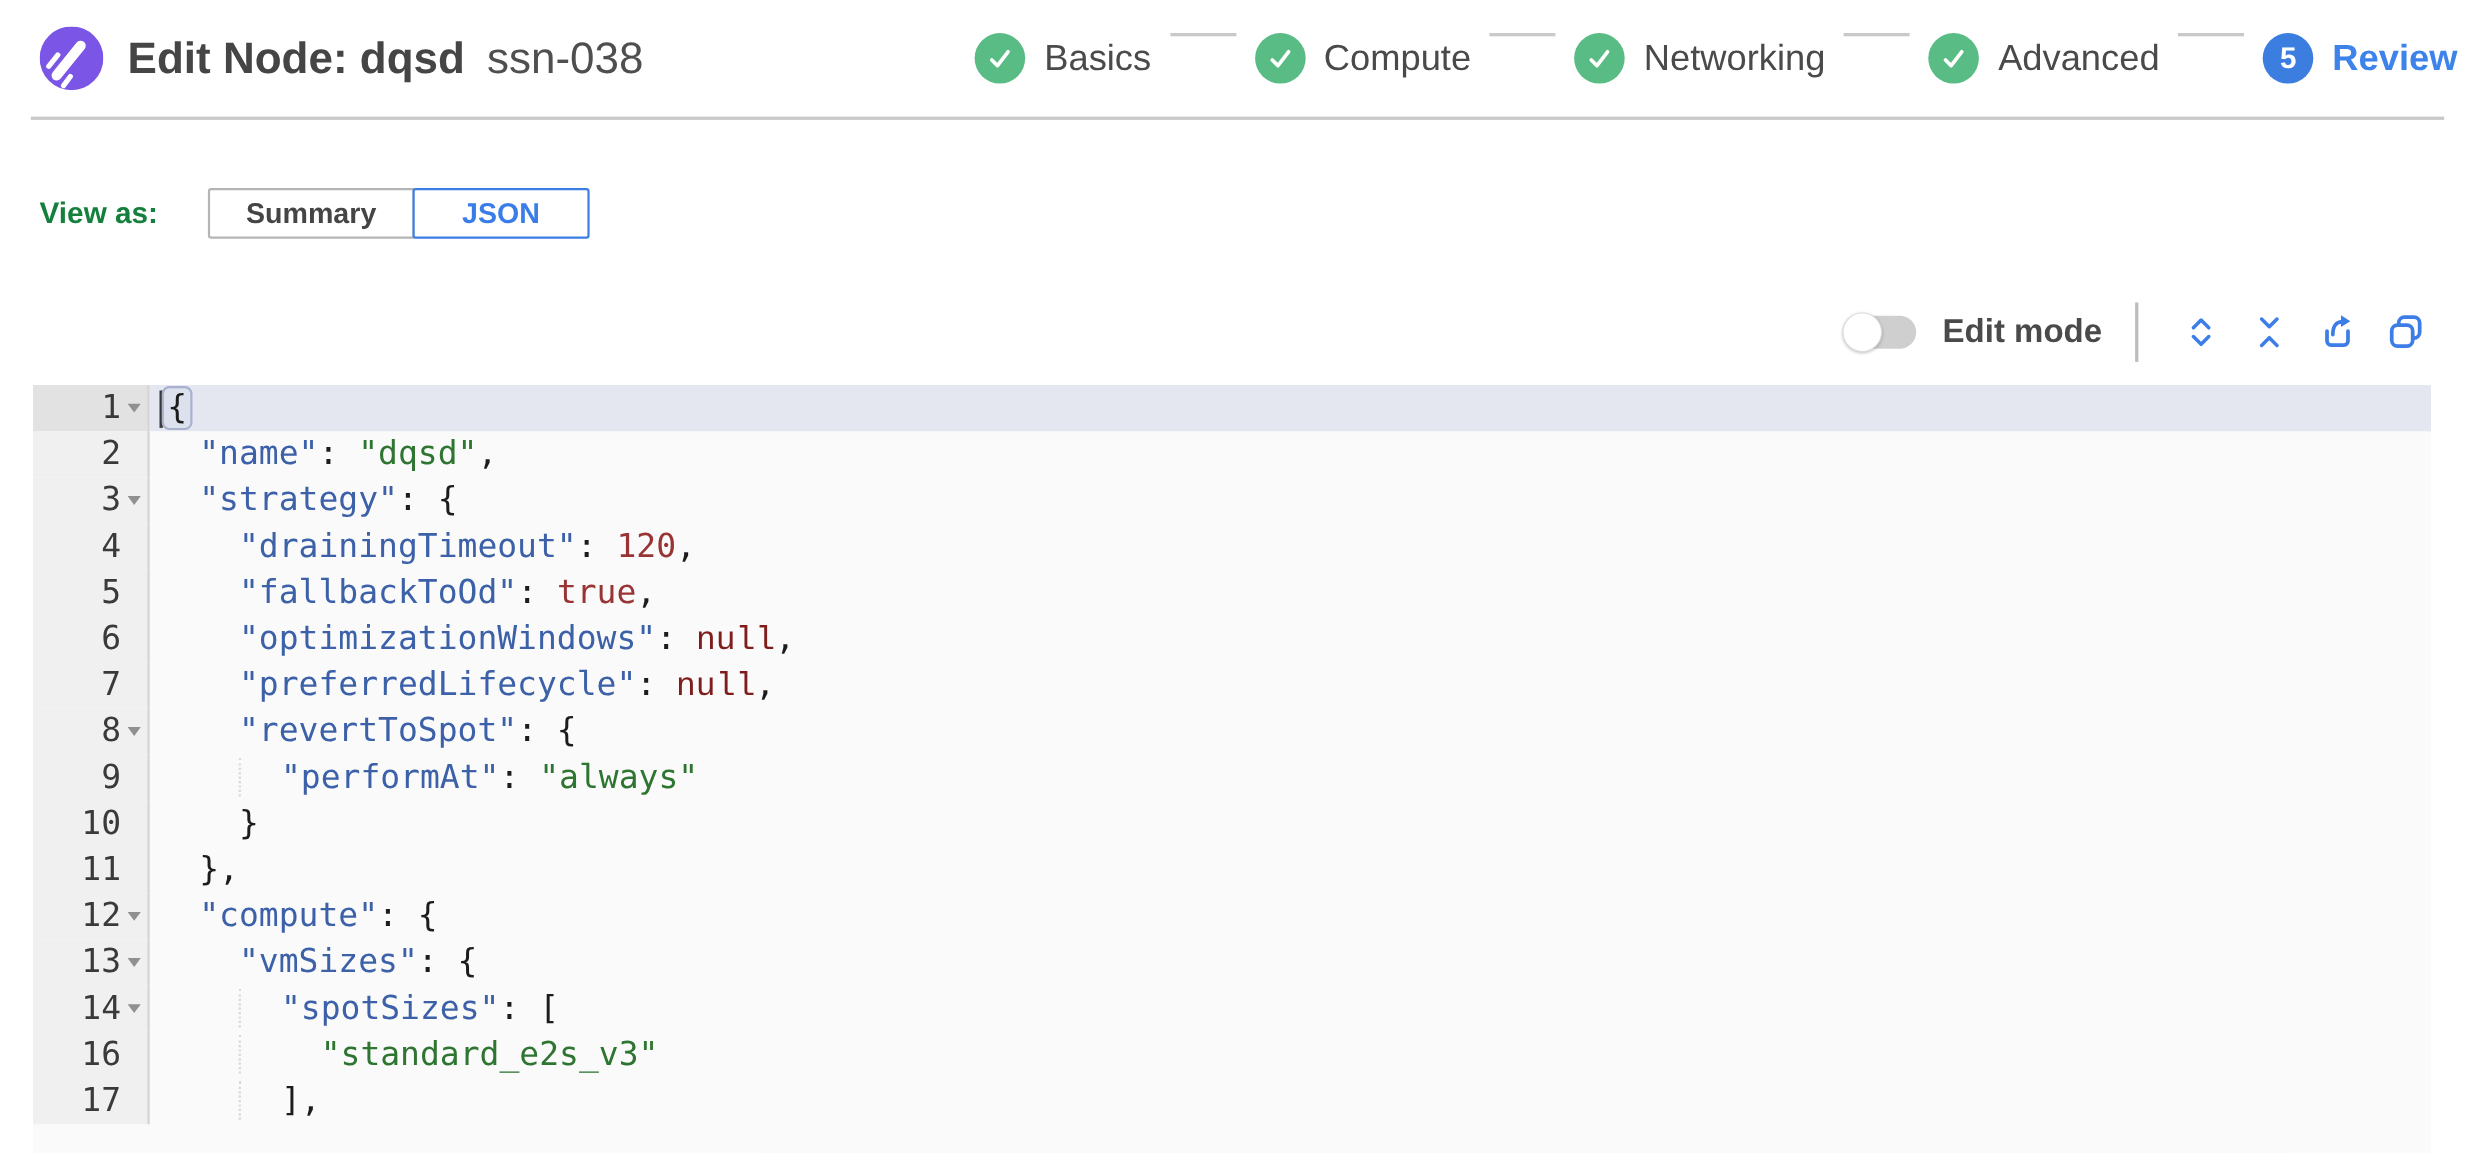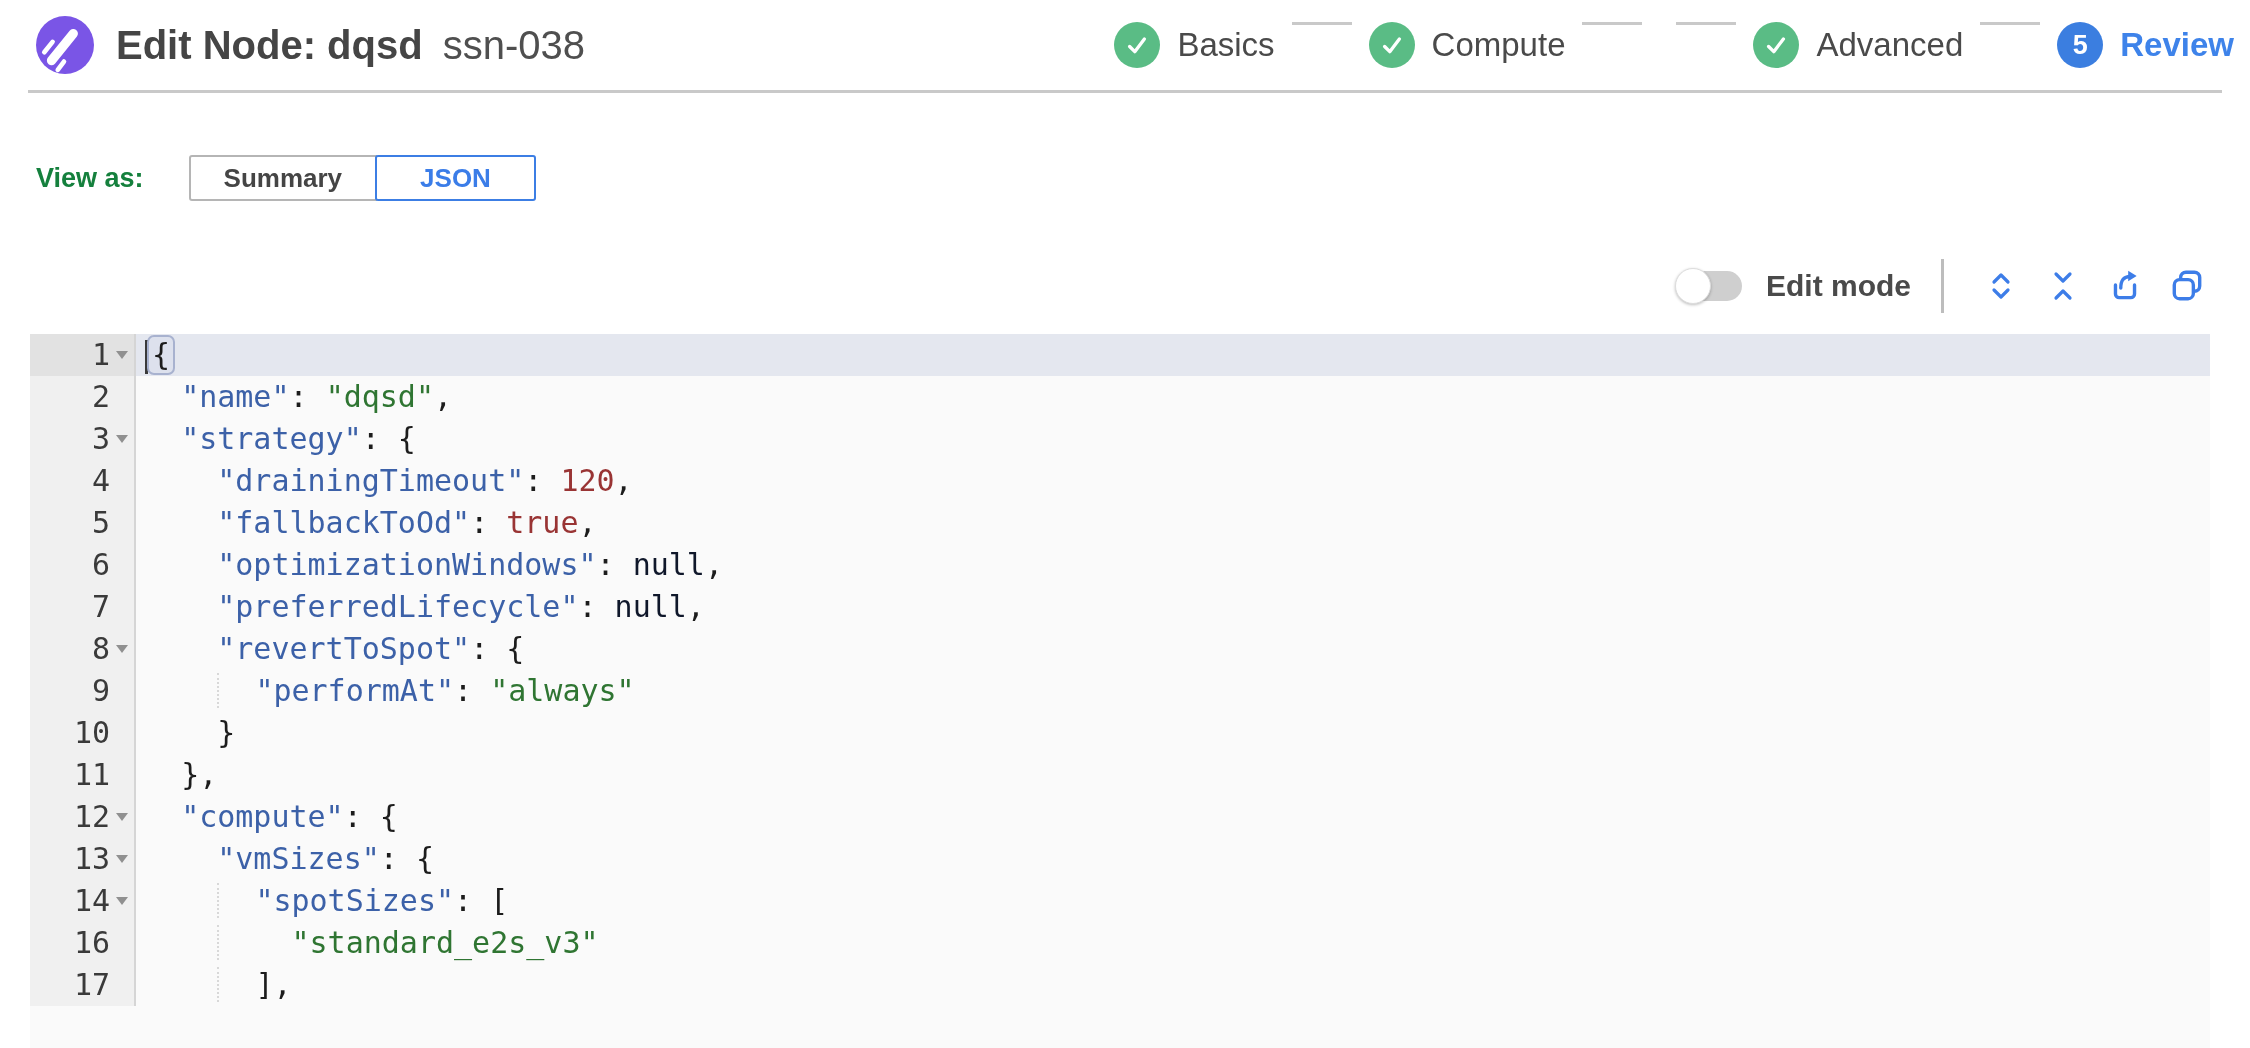--- a/index.html
+++ b/index.html
@@ -1,20 +1,20 @@
 <!DOCTYPE html>
 <html><head>
 <meta charset="utf-8">
 <style>
   * { margin:0; padding:0; box-sizing:border-box; }
   html,body { width:2250px; height:1048px; background:#ffffff; overflow:hidden;
               font-family:"Liberation Sans", sans-serif; }
 
   
-  .header { height:90px; display:flex; align-items:center; padding:0 16px 0 36px; }
+  .header { height:106px; display:flex; align-items:center; padding:0 16px 0 36px; }
   .header-rule { height:3px; background:#c9c9c9; margin:0 28px; }
   .logo { width:58px; height:58px; flex:0 0 auto; }
   .title { font-size:40px; font-weight:bold; color:#454545; margin-left:22px; white-space:nowrap; }
   .subtitle { font-size:40px; font-weight:400; color:#4f4f4f; margin-left:20px;
               max-width:143px; overflow:hidden; white-space:nowrap; flex:0 1 auto; }
 
   .stepper { margin-left:auto; display:flex; align-items:flex-start; flex:0 0 auto; }
   .step { display:flex; align-items:center; cursor:pointer; }
   .step-circle { width:46px; height:46px; border-radius:50%; display:flex;
                  align-items:center; justify-content:center; flex:0 0 auto; }
@@ -62,21 +62,21 @@
   .fold { width:24px; height:42px; flex:0 0 auto; display:flex; align-items:center;
           justify-content:center; cursor:pointer; }
   .fold.has::after { content:""; width:0; height:0; border-left:6.5px solid transparent;
                      border-right:6.5px solid transparent; border-top:8px solid #909090; display:block; }
   .code { flex:1 1 auto; white-space:pre; padding-left:9px; color:#1c1c1c; cursor:text; }
   .row.active .code { background:#e4e7ef; }
   .k { color:#3c61a8; }
   .s { color:#2f7532; }
   .n { color:#993434; }
   .b { color:#993434; }
-  .u { color:#0f172a; }
+  .u { color:#7f1d1d;font-family:Liberation Mono, monospace; }
   .p { color:#1c1c1c; }
   .hl { display:inline-block; border:2px solid #a8b2cf; border-radius:7px; padding:0 3px;
         margin:0 -3px; background:rgba(170,185,220,.12); line-height:36px; }
   .cursor { display:inline-block; width:3px; height:34px; background:#3a3a3a;
             vertical-align:middle; margin-right:2px; }
   .ind { }
   .ig { border-left:2px dotted #d8d8d8; }
 </style>
 </head>
 <body>
@@ -102,20 +102,28 @@
       <div class="connector"></div>
       <div class="step done">
         <div class="step-circle">
           <svg viewBox="0 0 46 46">
             <polyline points="13,25 20,32 33,15"></polyline>
           </svg>
         </div>
         <span class="step-label">Compute</span>
       </div>
       <div class="connector"></div>
+      <div class="step done">
+        <div class="step-circle">
+          <svg viewBox="0 0 46 46">
+            <polyline points="13,25 20,32 33,15"></polyline>
+          </svg>
+        </div>
+        <span class="step-label">Networking</span>
+      </div>
       <div class="connector"></div>
       <div class="step done">
         <div class="step-circle">
           <svg viewBox="0 0 46 46">
             <polyline points="13,25 20,32 33,15"></polyline>
           </svg>
         </div>
         <span class="step-label">Advanced</span>
       </div>
       <div class="connector"></div>

